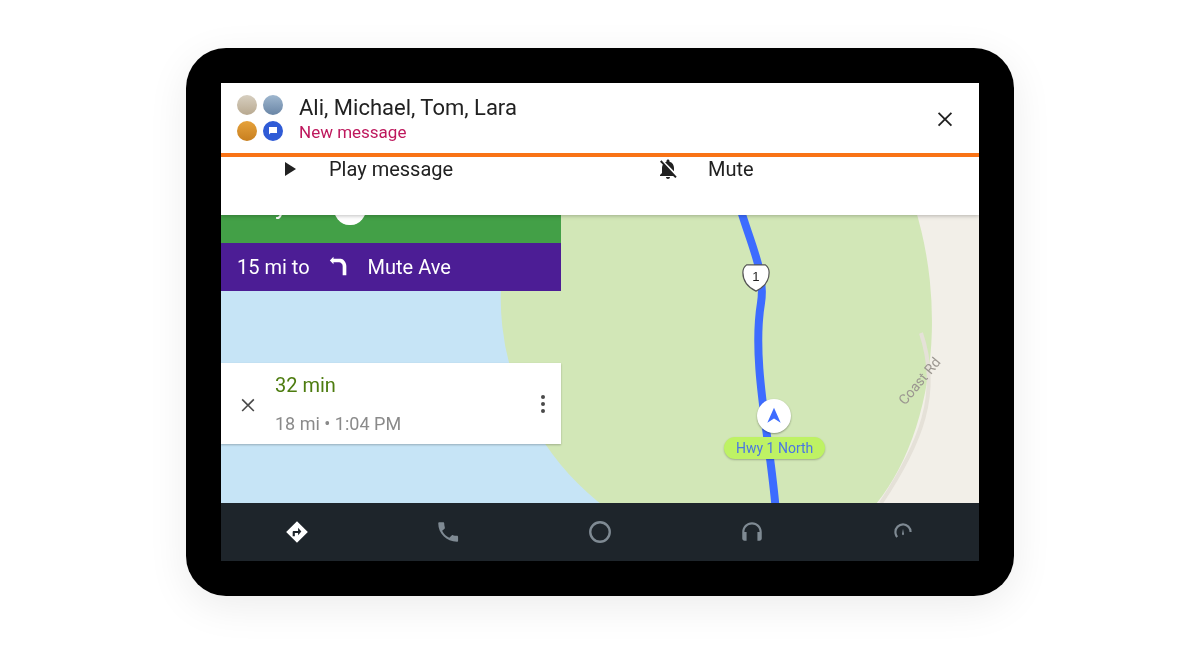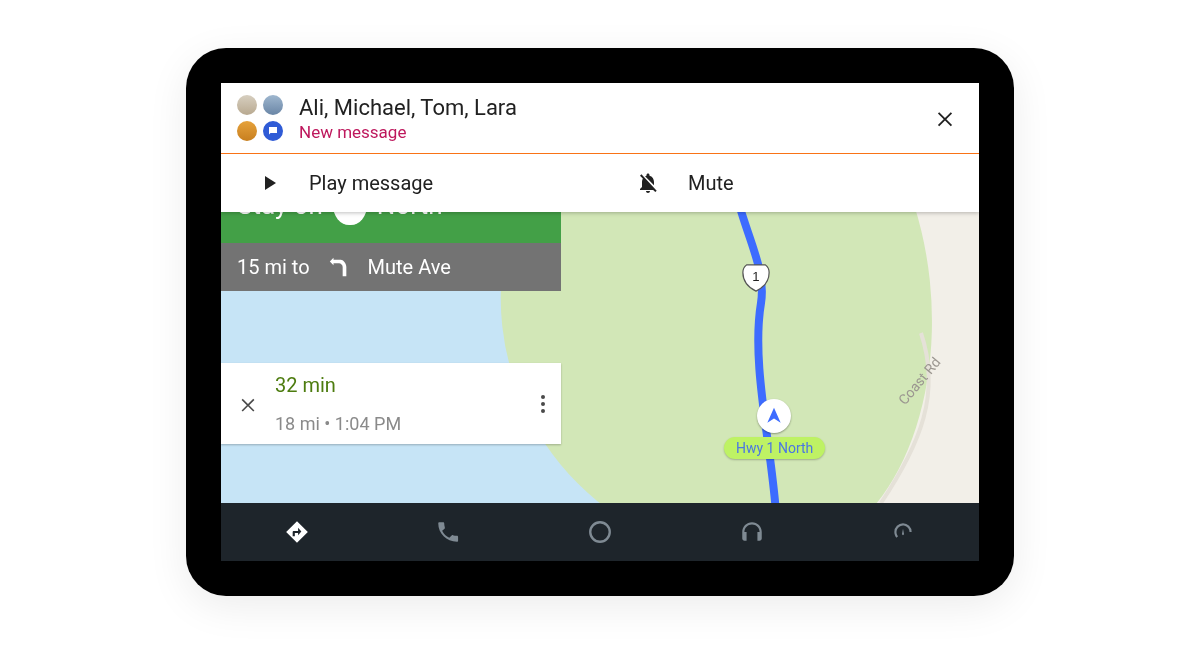--- a/index.html
+++ b/index.html
@@ -124,23 +124,23 @@
     background: #fff;
     border-radius: 16px / 20px;
     color: #222;
     display: flex;
     align-items: center;
     justify-content: center;
     font-weight: 600;
     font-size: 20px;
   }
   .nav-card-top .row2 {
-    background: #737373;
-    display: flex;
-    align-items: center;
+    background: #4c1d95;
+    display: flex;
+    align-items: flex-start;
     gap: 18px;
     padding: 12px 16px;
     font-size: 20px;
   }
   .row2 svg { width: 22px; height: 22px; fill: #fff; }
 
   .nav-card-bottom {
     position: absolute;
     left: 0px; top: 280px;
     width: 340px;
@@ -184,21 +184,21 @@
     position: absolute;
     left: 0; top: 0;
     width: 100%;
     background: #fff;
     box-shadow: 0 1px 4px rgba(0,0,0,0.25);
   }
   .notif-header {
     display: flex;
     align-items: center;
     padding: 10px 18px 10px 14px;
-    border-bottom: 1px solid #f97316;
+    border-bottom: 4px solid #f97316;
   }
   .avatars {
     width: 50px; height: 50px;
     position: relative;
     flex-shrink: 0;
     margin-right: 14px;
   }
   .avatars .av {
     position: absolute;
     width: 24px; height: 24px;
@@ -232,23 +232,22 @@
   }
   .notif-close svg { width: 22px; height: 22px; }
 
   .notif-actions {
     display: flex;
     height: 58px;
   }
   .notif-action {
     flex: 1;
     display: flex;
-    align-items: center;
     gap: 28px;
-    padding-left: 36px;
+    padding-left: 56px;
     font-size: 20px;
     color: #212121;
   }
   .notif-action svg { width: 24px; height: 24px; fill: #212121; }
 
   
   .tabbar {
     position: absolute;
     left: 0; bottom: 0;
     width: 100%;

